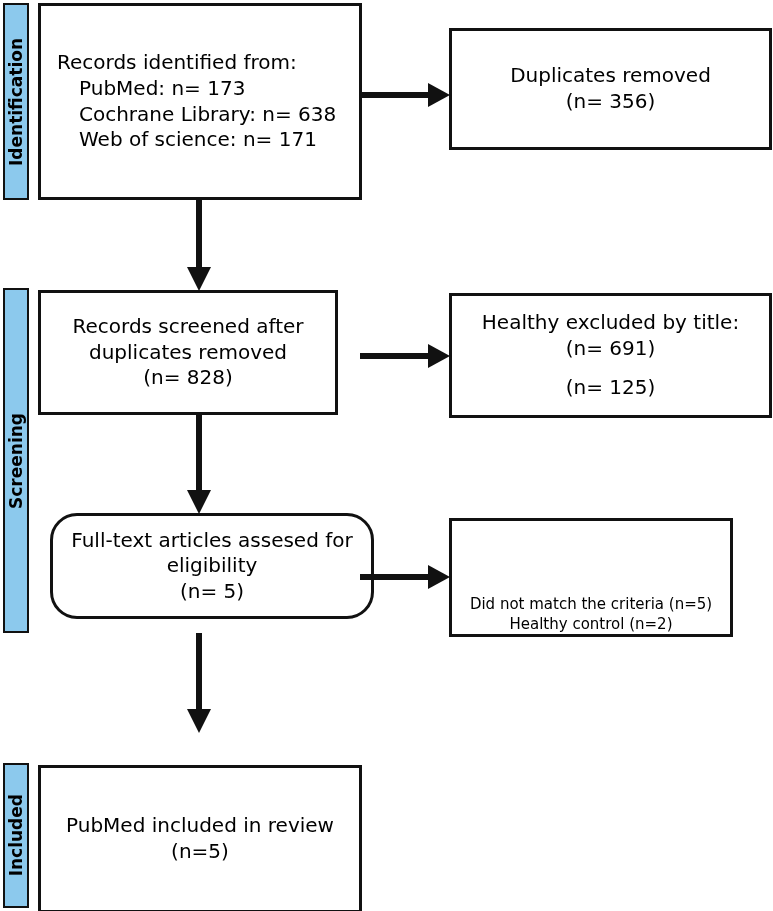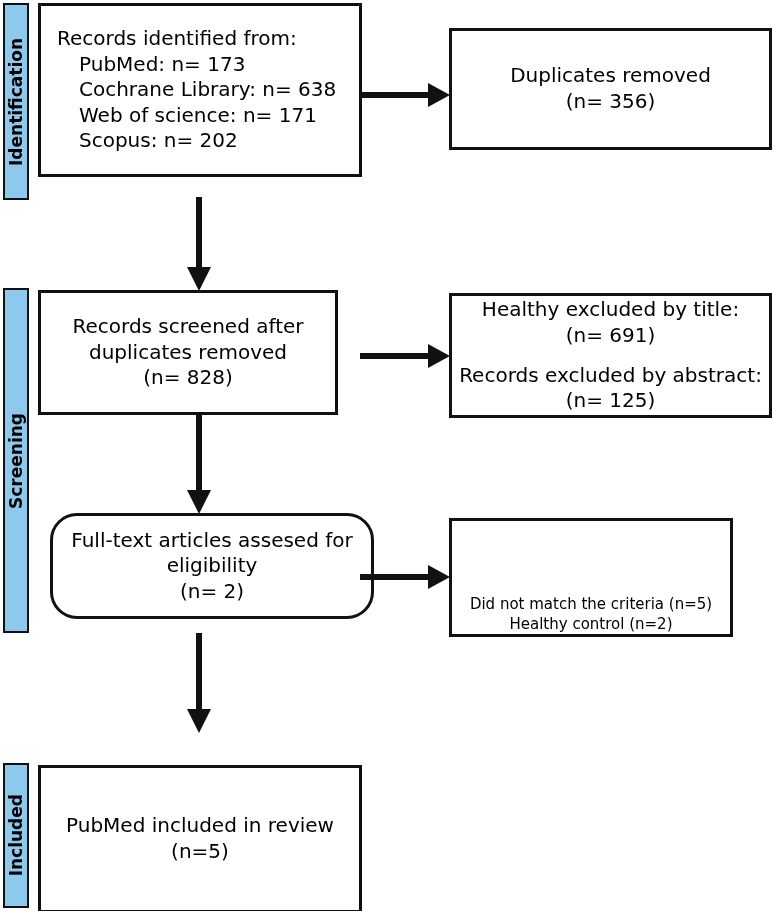--- a/index.html
+++ b/index.html
@@ -93,27 +93,26 @@
   </div>
 
   <div class="stage-label" style="left:3px; top:288px; width:26px; height:345px;">
     <span class="stage-text">Screening</span>
   </div>
 
   <div class="stage-label" style="left:3px; top:763px; width:26px; height:145px;">
     <span class="stage-text">Included</span>
   </div>
 
-  <div class="flow-box" style="left:38px; top:3px; width:324px; height:174px;">
+  <div class="flow-box" style="left:38px; top:3px; width:324px; height:197px;">
     <div class="box-inner align-left">
       <span class="txt-line left">Records identified from:</span>
       <span class="txt-line left indent">PubMed: n= 173</span>
       <span class="txt-line left indent">Cochrane Library: n= 638</span>
       <span class="txt-line left indent">Web of science: n= 171</span>
-      <span class="txt-line left indent">Scopus: n= 202</span>
     </div>
   </div>
 
   <div class="flow-box" style="left:449px; top:28px; width:323px; height:122px;">
     <div class="box-inner">
       <span class="txt-line">Duplicates removed</span>
       <span class="txt-line">(n= 356)</span>
     </div>
   </div>
 
@@ -125,31 +124,30 @@
     </div>
   </div>
 
   <div class="flow-box" style="left:449px; top:293px; width:323px; height:125px;">
     <div class="box-inner">
       <div class="txt-block">
         <span class="txt-line">Healthy excluded by title:</span>
         <span class="txt-line">(n= 691)</span>
       </div>
       <div class="txt-block">
-        <span class="txt-line">Records excluded by abstract:</span>
         <span class="txt-line">(n= 125)</span>
       </div>
     </div>
   </div>
 
   <div class="flow-box" style="left:50px; top:513px; width:324px; height:106px;border-radius:27px;">
     <div class="box-inner">
       <span class="txt-line">Full-text articles assesed for</span>
       <span class="txt-line">eligibility</span>
-      <span class="txt-line">(n= 2)</span>
+      <span class="txt-line">(n= 5)</span>
     </div>
   </div>
 
   <div class="flow-box" style="left:449px; top:518px; width:284px; height:119px;align-items:flex-end;">
     <div class="box-inner">
       <span class="txt-line small">Did not match the criteria (n=5)</span>
       <span class="txt-line small">Healthy control (n=2)</span>
     </div>
   </div>
 

